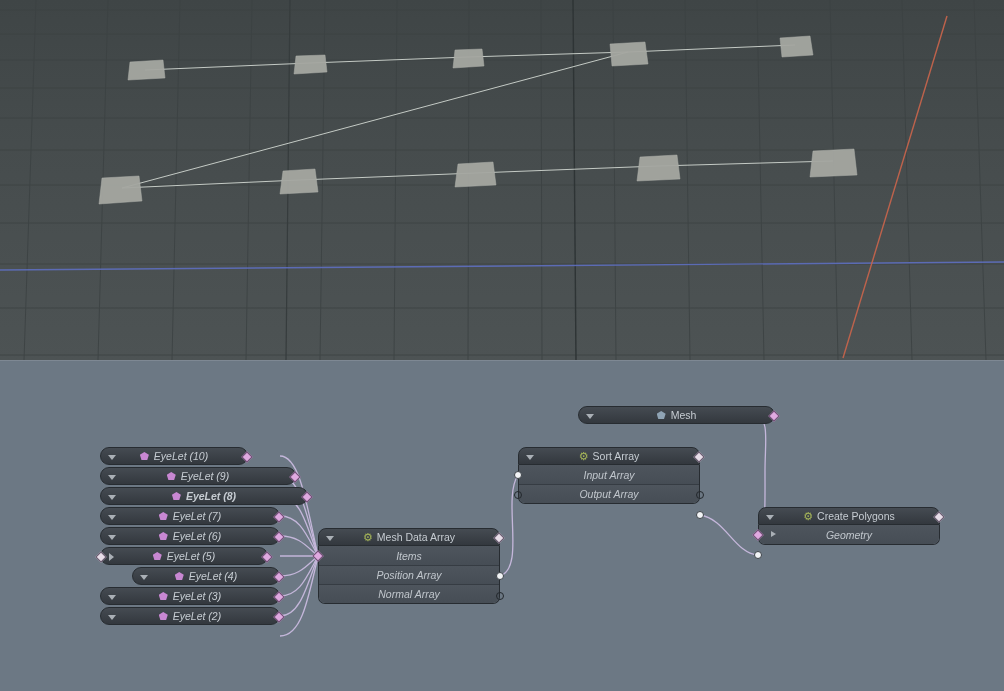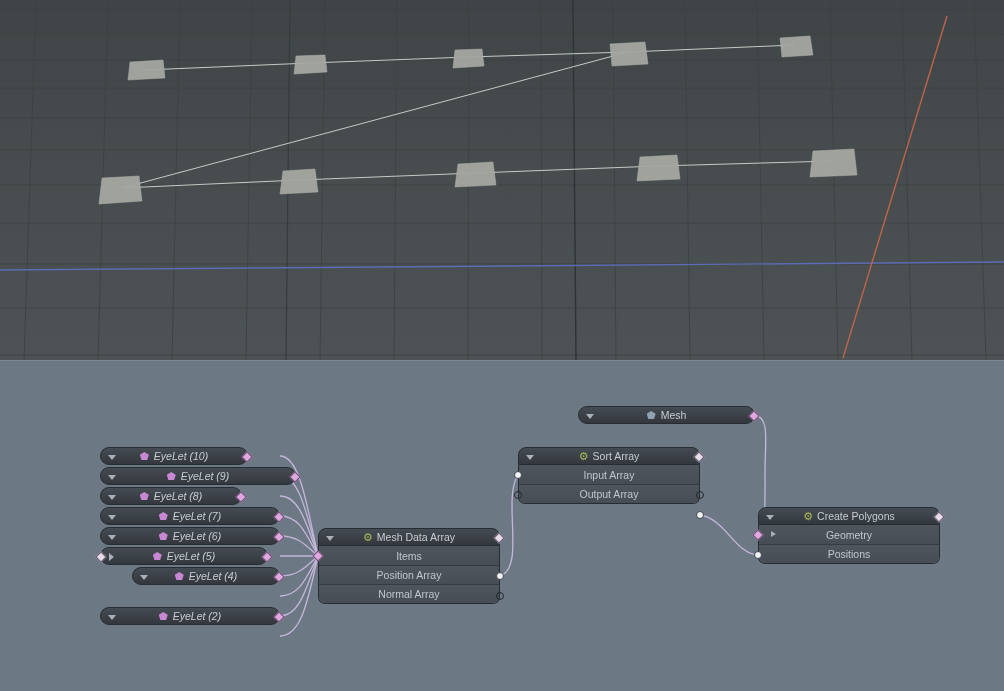--- a/index.html
+++ b/index.html
@@ -13,21 +13,21 @@
   
   #schematic { position:absolute; top:360px; left:0; width:1004px; height:331px;
                background:#6c7884; border-top:1px solid #7e8893; }
   #wires { position:absolute; top:0; left:0; z-index:0; }
 
   .node { position:absolute; z-index:2; font-size:10.5px; color:#c6ccd2; }
   .pill, .nhead { position:relative; height:18px; display:flex; align-items:center; justify-content:center;
           background:linear-gradient(180deg,#454b52,#33383e);
           border:1px solid #272c31; border-radius:9px; }
   .nhead { border-radius:8px 8px 0 0; }
-  .nbody { border:1px solid #272c31; border-top:none; border-radius:0 0 7px 7px; overflow:hidden; }
+  .nbody { border:1px solid #272c31; border-top:none; border-radius:0 0 7px 7px; overflow:hidden;font-style:italic; }
   .prow { position:relative; height:19px; display:flex; align-items:center; justify-content:center;
           border-top:1px solid #363c43; background:linear-gradient(180deg,#4e555d,#464d55); color:#c0c6cc; }
   .prow:first-child { border-top:none; }
 
   .tri-d { position:absolute; left:7px; top:7px; width:0; height:0;
            border-left:4px solid transparent; border-right:4px solid transparent;
            border-top:5px solid #aab0b6; }
   .tri-r { position:absolute; left:8px; top:5px; width:0; height:0;
            border-top:4px solid transparent; border-bottom:4px solid transparent;
            border-left:5px solid #aab0b6; }
@@ -151,21 +151,21 @@
       </div>
     </div>
     <div class="node" style="left:100px; top:106px; width:196px;">
       <div class="pill">
           <span class="tri-d"></span>
         <span class="gem"></span>
         <span class="iname">EyeLet (9)</span>
         <span class="conn dia" style="right:-4px; top:5px;"></span>
       </div>
     </div>
-    <div class="node" style="left:100px; top:126px; width:142px;">
+    <div class="node" style="left:100px; top:126px; width:208px;font-weight:bold;">
       <div class="pill">
           <span class="tri-d"></span>
         <span class="gem"></span>
         <span class="iname">EyeLet (8)</span>
         <span class="conn dia" style="right:-4px; top:5px;"></span>
       </div>
     </div>
     <div class="node" style="left:100px; top:146px; width:180px;">
       <div class="pill">
           <span class="tri-d"></span>
@@ -192,30 +192,38 @@
       </div>
     </div>
     <div class="node" style="left:100px; top:206px; width:180px;padding-left:32px;">
       <div class="pill">
           <span class="tri-d"></span>
         <span class="gem"></span>
         <span class="iname">EyeLet (4)</span>
         <span class="conn dia" style="right:-4px; top:5px;"></span>
       </div>
     </div>
+    <div class="node" style="left:100px; top:226px; width:180px;">
+      <div class="pill">
+          <span class="tri-d"></span>
+        <span class="gem"></span>
+        <span class="iname">EyeLet (3)</span>
+        <span class="conn dia" style="right:-4px; top:5px;"></span>
+      </div>
+    </div>
     <div class="node" style="left:100px; top:246px; width:180px;">
       <div class="pill">
           <span class="tri-d"></span>
         <span class="gem"></span>
         <span class="iname">EyeLet (2)</span>
         <span class="conn dia" style="right:-4px; top:5px;"></span>
       </div>
     </div>
 
-    <div class="node" style="left:578px; top:45px; width:177px;">
+    <div class="node" style="left:578px; top:45px; width:197px;">
       <div class="pill">
           <span class="tri-d"></span>
         <span class="gem gray"></span>
         <span>Mesh</span>
         <span class="conn dia" style="right:-4px; top:5px;"></span>
       </div>
     </div>
 
     <div class="node" style="left:518px; top:86px; width:182px;">
       <div class="nhead">
@@ -266,22 +274,19 @@
           <span class="tri-d"></span>
         <span class="gear">⚙</span>
         <span>Create Polygons</span>
         <span class="conn dia hollow" style="right:-4px; top:5px;"></span>
       </div>
       <div class="nbody">
         <div class="prow">
           <span class="tri-row"></span>
           <span>Geometry</span>
         </div>
-        <div class="prow">
-          <span>Positions</span>
-        </div>
       </div>
       <span class="conn dia" style="left:-4px; top:24px;"></span>
       <span class="conn circ" style="left:-4px; top:44px;"></span>
     </div>
 
   </div>
 </div>
 
 </body></html>

